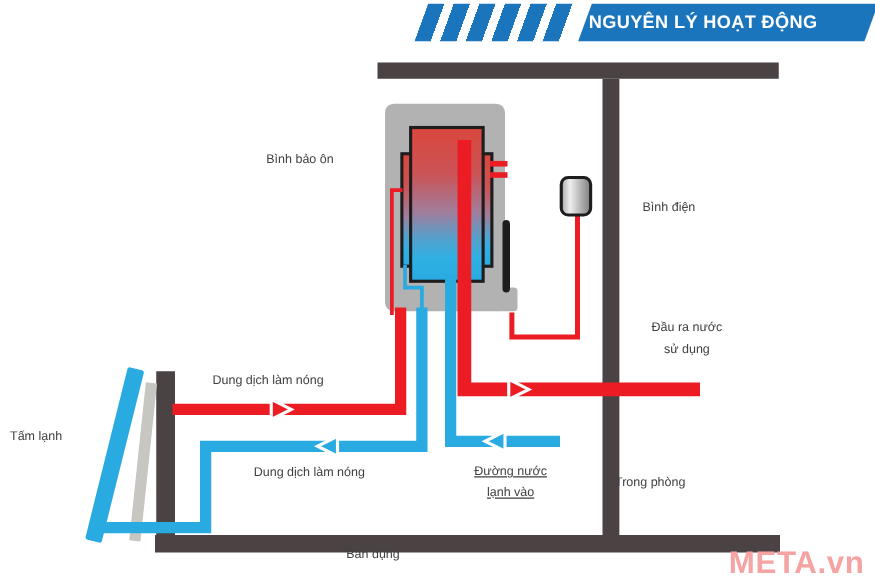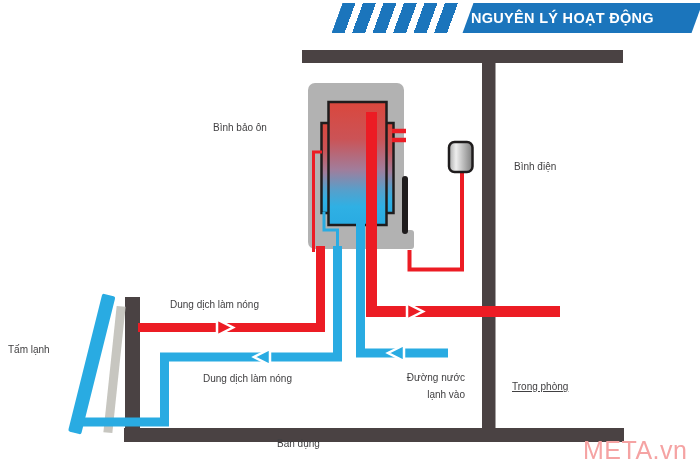--- a/index.html
+++ b/index.html
@@ -34,26 +34,26 @@
   .arrow-blue{fill:var(--pipe-blue);stroke:#ffffff;stroke-width:2.5;}
   .dark{fill:#1f1c1d;}
   .outlined{stroke:#1f1c1d;stroke-width:2.5;}
   
   .lbl{position:absolute;font-size:10px;line-height:17px;white-space:pre-line;}
   #lbl-tank{left:213px;top:119px;}
   #lbl-power{left:514px;top:158px;}
   #lbl-outlet{left:492px;top:254px;width:115px;text-align:center;}
   #lbl-heat-top{left:170px;top:296px;}
   #lbl-heat-bottom{left:203px;top:370px;}
-  #lbl-cold{left:352px;top:369px;width:113px;text-align:right;}
+  #lbl-cold{left:352px;top:369px;width:113px;text-align:center;text-decoration:underline;}
   #lbl-panel{left:8px;top:341px;}
-  #lbl-room{left:512px;top:378px;text-decoration:underline;}
+  #lbl-room{left:492px;top:378px;}
   #lbl-balcony{left:277px;top:435px;}
   .watermark{
-    position:absolute;left:583px;top:436px;font-size:25px;font-weight:normal;
+    position:absolute;left:583px;top:436px;font-size:25px;font-weight:bold;
     letter-spacing:.5px;color:var(--watermark);
   }
 </style>
 </head>
 <body>
 
 <div class="stage">
 
   <div class="banner-stripes"></div>
   <div class="banner">
@@ -107,20 +107,22 @@
     <rect class="outlined" x="449" y="142" width="23.5" height="30" rx="5.5" fill="url(#metalGrad)"></rect>
 
     <polygon class="arrow-red" points="217,319.5 233,327.5 217,335.5"></polygon>
     <polygon class="arrow-red" points="407,303.5 423,311.5 407,319.5"></polygon>
     <polygon class="arrow-blue" points="270,349 254,357 270,365"></polygon>
     <polygon class="arrow-blue" points="404,345 388,353 404,361"></polygon>
   </svg>
 
   <div class="lbl" id="lbl-tank">Bình bảo ôn</div>
   <div class="lbl" id="lbl-power">Bình điện</div>
+  <div class="lbl" id="lbl-outlet">Đầu ra nước
+sử dụng</div>
   <div class="lbl" id="lbl-heat-top">Dung dịch làm nóng</div>
   <div class="lbl" id="lbl-heat-bottom">Dung dịch làm nóng</div>
   <div class="lbl" id="lbl-cold">Đường nước
 lạnh vào</div>
   <div class="lbl" id="lbl-panel">Tấm lạnh</div>
   <div class="lbl" id="lbl-room">Trong phòng</div>
   <div class="lbl" id="lbl-balcony">Ban dụng</div>
 
   <div class="watermark">META.vn</div>
 </div>

